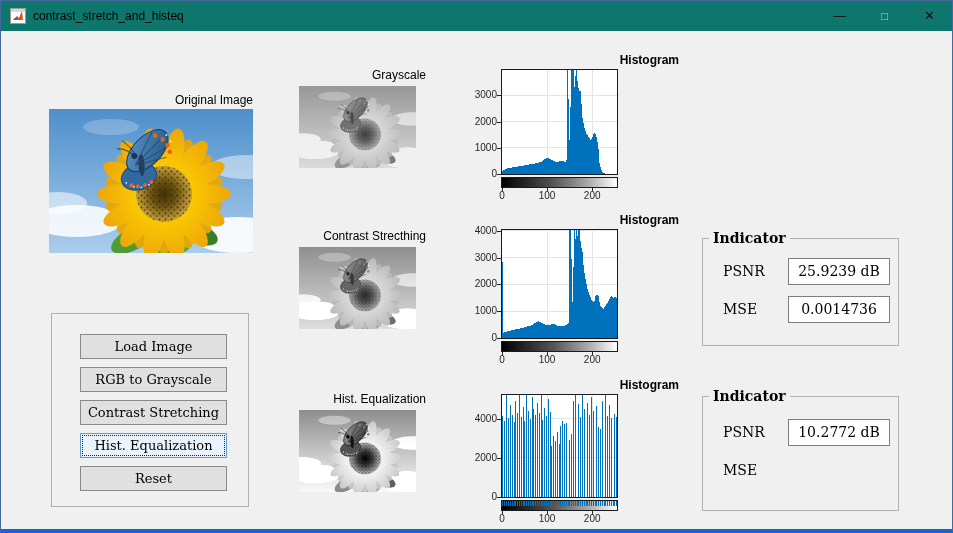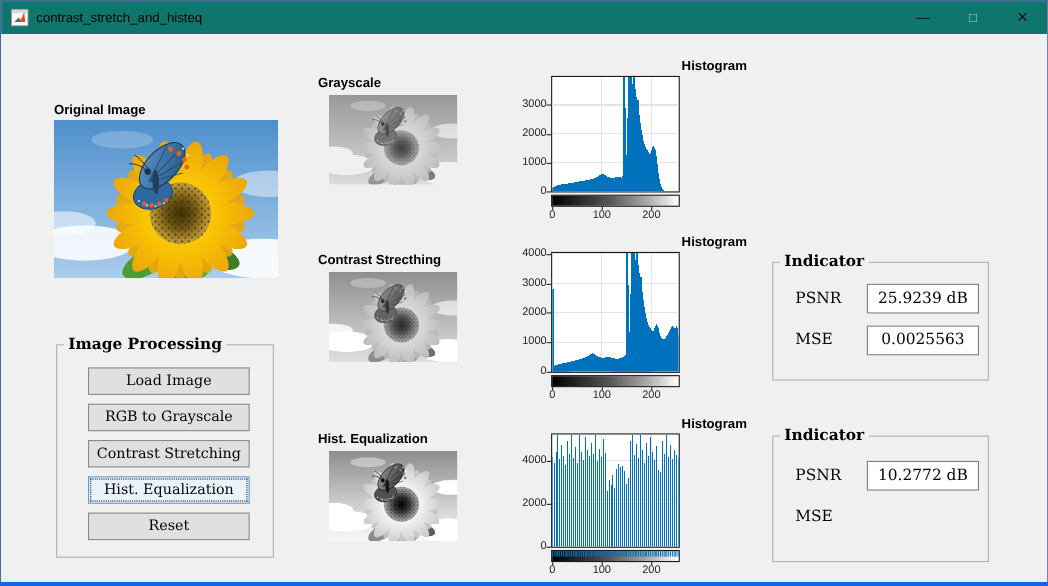--- a/index.html
+++ b/index.html
@@ -14,21 +14,21 @@
   }
   
   .titlebar { position:absolute; left:0; top:0; width:100%; height:30px; background:#0f766e; }
   .app-icon { position:absolute; left:9px; top:7px; width:16px; height:16px; }
   .win-title { position:absolute; left:32px; top:0; height:30px; line-height:30px; font-size:12px; color:#000; }
   .capbtns { position:absolute; right:0; top:0; height:30px; display:flex; }
   .cap { width:45px; height:30px; line-height:30px; text-align:center; font-size:13px; color:#111; cursor:default; }
   .cap.max { color:#c3c3c3; font-size:12px; }
   
   .client { position:absolute; left:0; top:30px; width:951px; height:498px; background:#f0f0f0; }
-  .caption { position:absolute; text-align:left; font-weight:bold; font-size:12px; color:#000; }
+  .caption { position:absolute; text-align:right; font-weight:normal; font-size:12px; color:#000; }
   .imgbox { position:absolute; overflow:hidden; }
   .imgbox svg { display:block; width:100%; height:100%; }
   .f-gray   { filter:grayscale(1) brightness(1.16) contrast(0.88); }
   .f-stretch{ filter:grayscale(1) brightness(1.06) contrast(1.12); }
   .f-histeq { filter:grayscale(1) brightness(1.02) contrast(1.6); }
   .img-orig { left:48px;  top:78px;  width:204px; height:144px; }
   .cap-orig { left:48px;  top:62px;  width:204px; }
   .img-gray { left:298px; top:55px;  width:117px; height:82px; }
   .cap-gray { left:288px; top:37px;  width:137px; }
   .img-con  { left:298px; top:216px; width:117px; height:82px; }
@@ -663,34 +663,33 @@
         <div class="ytick" style="left: 56px; top: 44.5385px;"></div>
         <div class="xlab" style="left: 43px; top: 139px;">0</div>
         <div class="xtick" style="left: 61px; top: 137px;"></div>
         <div class="xlab" style="left: 88.098px; top: 139px;">100</div>
         <div class="xtick" style="left: 106.098px; top: 137px;"></div>
         <div class="xlab" style="left: 133.196px; top: 139px;">200</div>
         <div class="xtick" style="left: 151.196px; top: 137px;"></div>
       </div>
 
     <div class="panel proc-panel">
-      <div class="panel-title">Image Processing</div>
       <div class="btn btn-1">RGB to Grayscale</div>
       <div class="btn btn-0">Load Image</div>
       <div class="btn btn-2">Contrast Stretching</div>
       <div class="btn btn-3 focused">Hist. Equalization</div>
       <div class="btn btn-4">Reset</div>
     </div>
 
     <div class="panel ind-panel ind-0">
       <div class="panel-title">Indicator</div>
       <div class="metric-label lab-psnr">PSNR</div>
       <div class="metric-field fld-psnr">25.9239 dB</div>
       <div class="metric-label lab-mse">MSE</div>
-      <div class="metric-field fld-mse">0.0025563</div>
+      <div class="metric-field fld-mse">0.0014736</div>
     </div>
     <div class="panel ind-panel ind-1">
       <div class="panel-title">Indicator</div>
       <div class="metric-label lab-psnr">PSNR</div>
       <div class="metric-field fld-psnr">10.2772 dB</div>
       <div class="metric-label lab-mse">MSE</div>
     </div>
   </div>
 </div>
 

